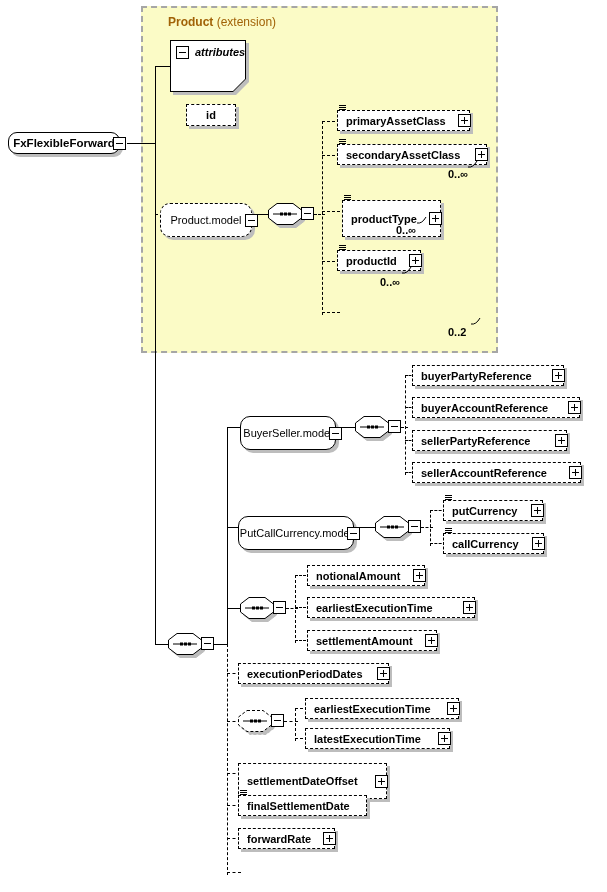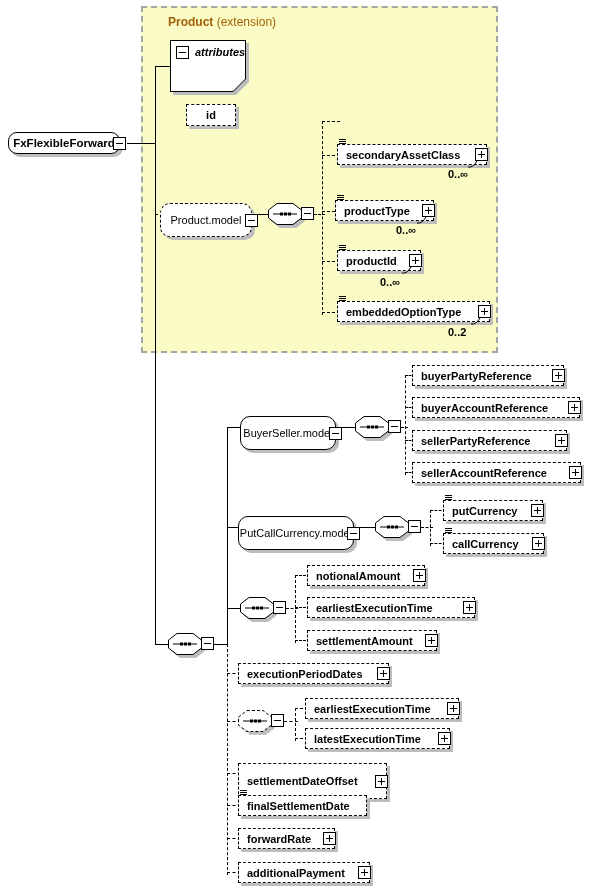--- a/index.html
+++ b/index.html
@@ -142,52 +142,52 @@
     <svg width="34" height="22" viewBox="0 0 34 22">
         <polygon points="9,0.5 25,0.5 33.5,7 33.5,15 25,21.5 9,21.5 0.5,15 0.5,7" fill="#fff" stroke="#000"></polygon>
         <line x1="5" y1="11" x2="29" y2="11" stroke="#000"></line>
         <rect x="12" y="9.5" width="3" height="3"></rect>
         <rect x="16" y="9.5" width="3" height="3"></rect>
         <rect x="20" y="9.5" width="3" height="3"></rect>
       </svg>
     <span class="btn"></span>
   </div>
 
+  <div class="node elem dashedb" style="left:337px;top:110px;width:133px;height:21px">
+    <span class="eq"></span>
+    <span>primaryAssetClass</span>
+    <span class="btn plus"></span>
+  </div>
   <div class="node elem dashedb" style="left:337px;top:144px;width:150px;height:21px">
     <span class="eq"></span>
     <span>secondaryAssetClass</span>
     <span class="btn plus"></span>
   </div>
   <svg class="curl" style="left:467px;top:160px" width="12" height="9">
       <path d="M1,7 Q6,8 10,1" fill="none" stroke="#000"></path>
     </svg>
   <div class="card" style="left:448px;top:168px">0..∞</div>
-  <div class="node elem dashedb" style="left:335px;top:200px;width:99px;height:21px">
+  <div class="node elem dashedb" style="left:342px;top:200px;width:99px;height:37px">
     <span class="eq"></span>
     <span>productType</span>
     <span class="btn plus"></span>
   </div>
   <svg class="curl" style="left:416px;top:216px" width="12" height="9">
       <path d="M1,7 Q6,8 10,1" fill="none" stroke="#000"></path>
     </svg>
   <div class="card" style="left:396px;top:224px">0..∞</div>
   <div class="node elem dashedb" style="left:337px;top:250px;width:84px;height:21px">
     <span class="eq"></span>
     <span>productId</span>
     <span class="btn plus"></span>
   </div>
   <svg class="curl" style="left:401px;top:266px" width="12" height="9">
       <path d="M1,7 Q6,8 10,1" fill="none" stroke="#000"></path>
     </svg>
   <div class="card" style="left:380px;top:276px">0..∞</div>
-  <div class="node elem dashedb" style="left:337px;top:301px;width:153px;height:21px">
-    <span class="eq"></span>
-    <span>embeddedOptionType</span>
-    <span class="btn plus"></span>
-  </div>
   <svg class="curl" style="left:470px;top:317px" width="12" height="9">
       <path d="M1,7 Q6,8 10,1" fill="none" stroke="#000"></path>
     </svg>
   <div class="card" style="left:448px;top:326px">0..2</div>
 
   <div class="oct" style="left:168px;top:633px">
     <svg width="34" height="22" viewBox="0 0 34 22">
         <polygon points="9,0.5 25,0.5 33.5,7 33.5,15 25,21.5 9,21.5 0.5,15 0.5,7" fill="#fff" stroke="#000"></polygon>
         <line x1="5" y1="11" x2="29" y2="11" stroke="#000"></line>
         <rect x="12" y="9.5" width="3" height="3"></rect>
@@ -305,18 +305,14 @@
     <span class="btn plus"></span>
   </div>
   <div class="node elem dashedb noplus" style="left:238px;top:795px;width:129px;height:21px">
     <span class="eq"></span>
     <span>finalSettlementDate</span>
   </div>
   <div class="node elem dashedb" style="left:238px;top:828px;width:97px;height:21px">
     <span>forwardRate</span>
     <span class="btn plus"></span>
   </div>
-  <div class="node elem dashedb" style="left:238px;top:862px;width:132px;height:21px">
-    <span>additionalPayment</span>
-    <span class="btn plus"></span>
-  </div>
 
 </div>
 
 </body></html>

